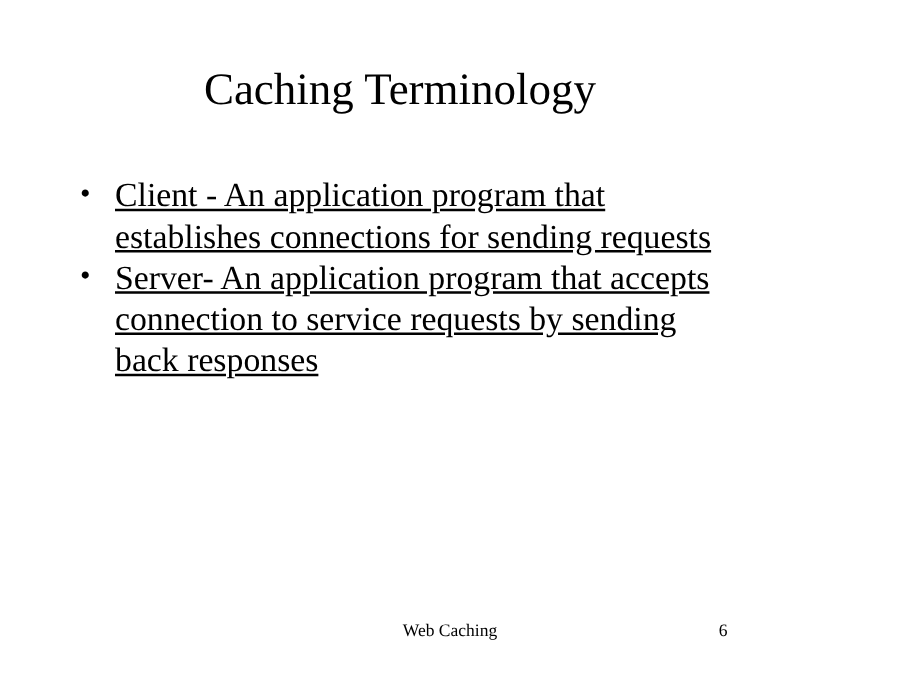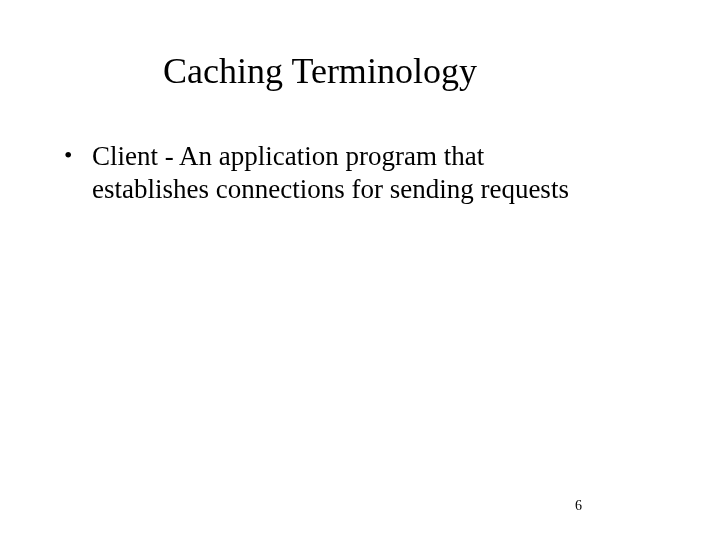--- a/index.html
+++ b/index.html
@@ -29,20 +29,21 @@
     list-style: none;
     padding: 0;
     margin: 0 0 0 8px;
     font-size: 27px;
     line-height: 1.22;
   }
   ul.body > li {
     position: relative;
     padding-left: 28px;
     margin: 0;
+    text-decoration: underline;
   }
   ul.body > li::before {
     content: "•";
     position: absolute;
     left: 0;
     top: 0;
     font-size: 24px;
     line-height: 1.3;
   }
   .footer-center {
@@ -60,15 +61,17 @@
     font-size: 14px;
   }
 </style>
 </head>
 <body>
 
 <div class="slide">
   <h1 class="title">Caching Terminology</h1>
   <ul class="body">
     <li>Client - An application program that establishes connections for sending requests</li>
+    <li>Server- An application program that accepts connection to service requests by sending back responses</li>
   </ul>
+  <div class="footer-center">Web  Caching</div>
   <div class="footer-right">6</div>
 </div>
 
 </body></html>

